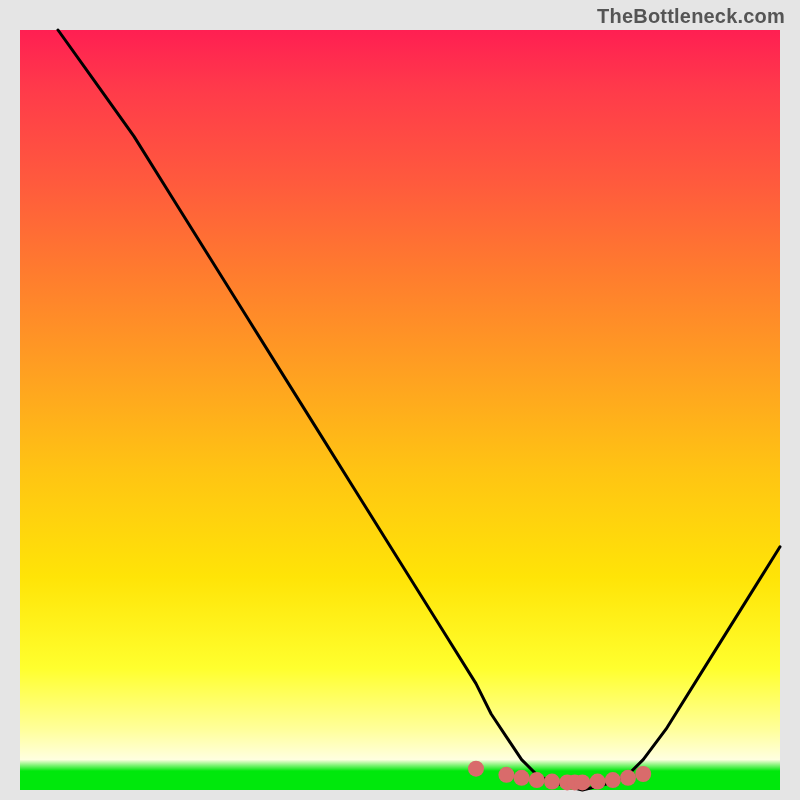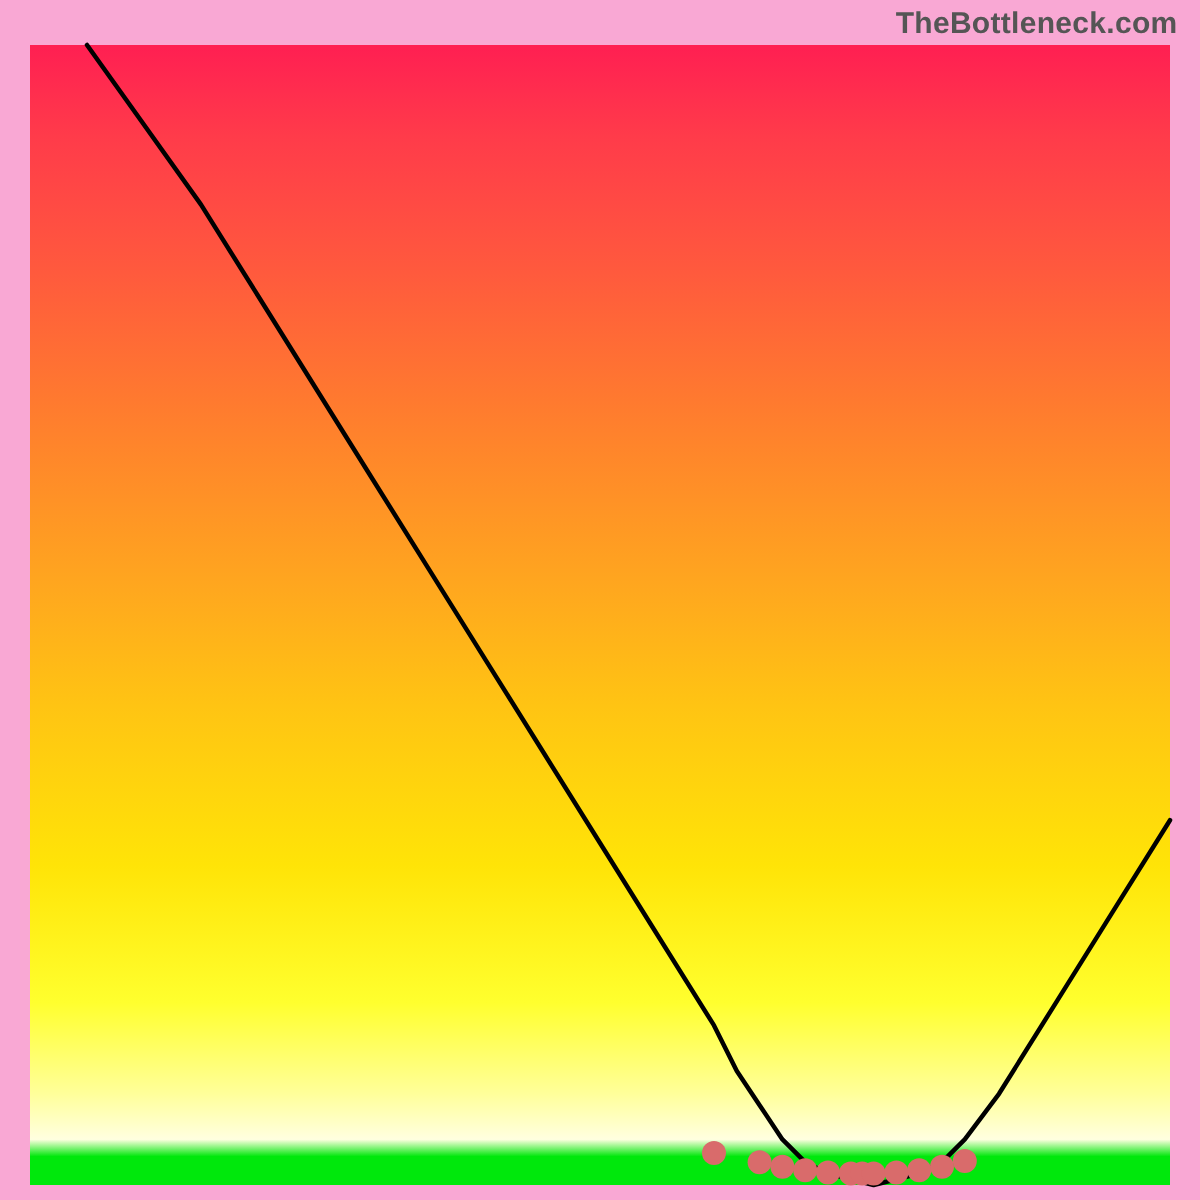--- a/index.html
+++ b/index.html
@@ -7,21 +7,21 @@
     padding: 0;
     background: #000;
     width: 800px;
     height: 800px;
     overflow: hidden;
     font-family: Arial, Helvetica, sans-serif;
   }
   .frame {
     width: 800px;
     height: 800px;
-    background: #f9a8d4;
+    background: #e5e5e5;
     position: relative;
   }
   .watermark {
     position: absolute;
     top: 5px;
     right: 15px;
     color: #555;
     font-size: 20px;
     font-weight: 600;
     letter-spacing: 0.2px;

